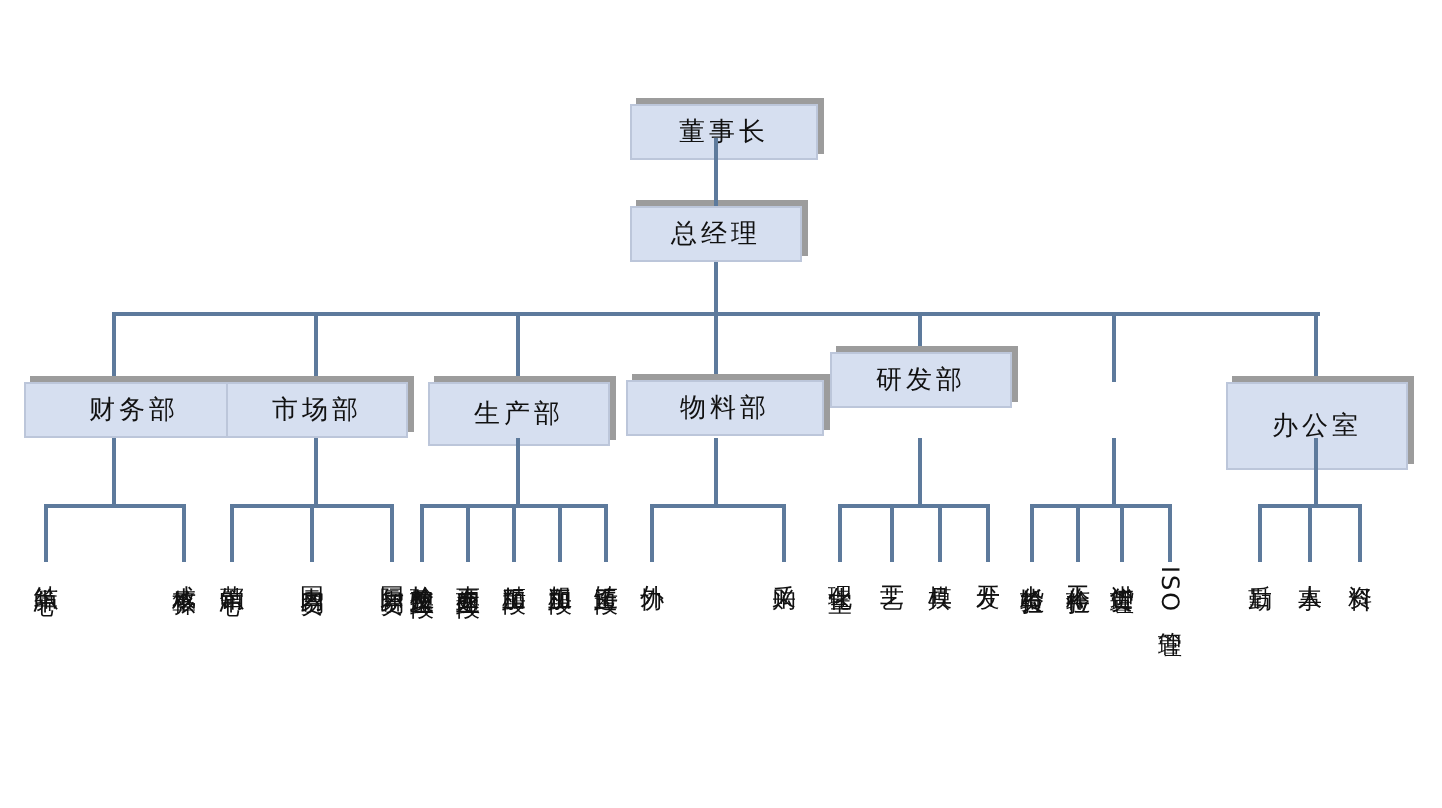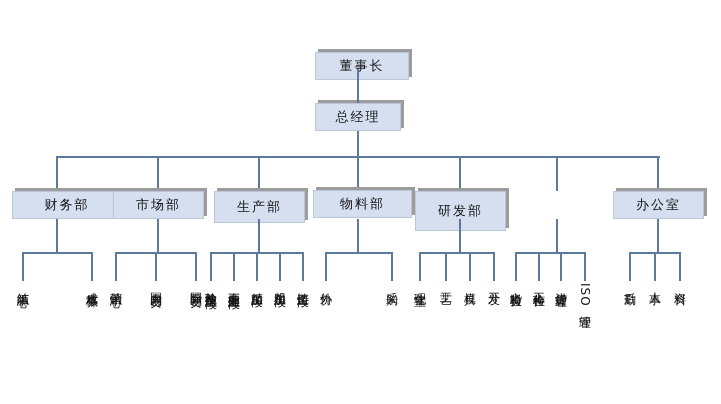--- a/index.html
+++ b/index.html
@@ -39,22 +39,22 @@
   <div class="v" style="left:258px;top:156px;height:35px"></div>
   <div class="v" style="left:357px;top:156px;height:35px"></div>
   <div class="v" style="left:459px;top:156px;height:35px"></div>
   <div class="v" style="left:556px;top:156px;height:35px"></div>
   <div class="v" style="left:657px;top:156px;height:35px"></div>
 
   <div class="box" style="left:12px;top:191px;width:110px;height:28px">财务部</div>
   <div class="box" style="left:113px;top:191px;width:91px;height:28px">市场部</div>
   <div class="box" style="left:214px;top:191px;width:91px;height:32px">生产部</div>
   <div class="box" style="left:313px;top:190px;width:99px;height:28px">物料部</div>
-  <div class="box" style="left:415px;top:191px;width:91px;height:40px">研发部</div>
-  <div class="box" style="left:613px;top:191px;width:91px;height:28px">办公室</div>
+  <div class="box" style="left:415px;top:176px;width:91px;height:28px">研发部</div>
+  <div class="box" style="left:613px;top:191px;width:91px;height:44px">办公室</div>
 
   <div class="v" style="left:56px;top:219px;height:35px"></div>
   <div class="v" style="left:157px;top:219px;height:35px"></div>
   <div class="v" style="left:258px;top:219px;height:35px"></div>
   <div class="v" style="left:357px;top:219px;height:35px"></div>
   <div class="v" style="left:459px;top:219px;height:35px"></div>
   <div class="v" style="left:556px;top:219px;height:35px"></div>
   <div class="v" style="left:657px;top:219px;height:35px"></div>
 
   <div class="h" style="left:22px;top:252px;width:71px"></div>

